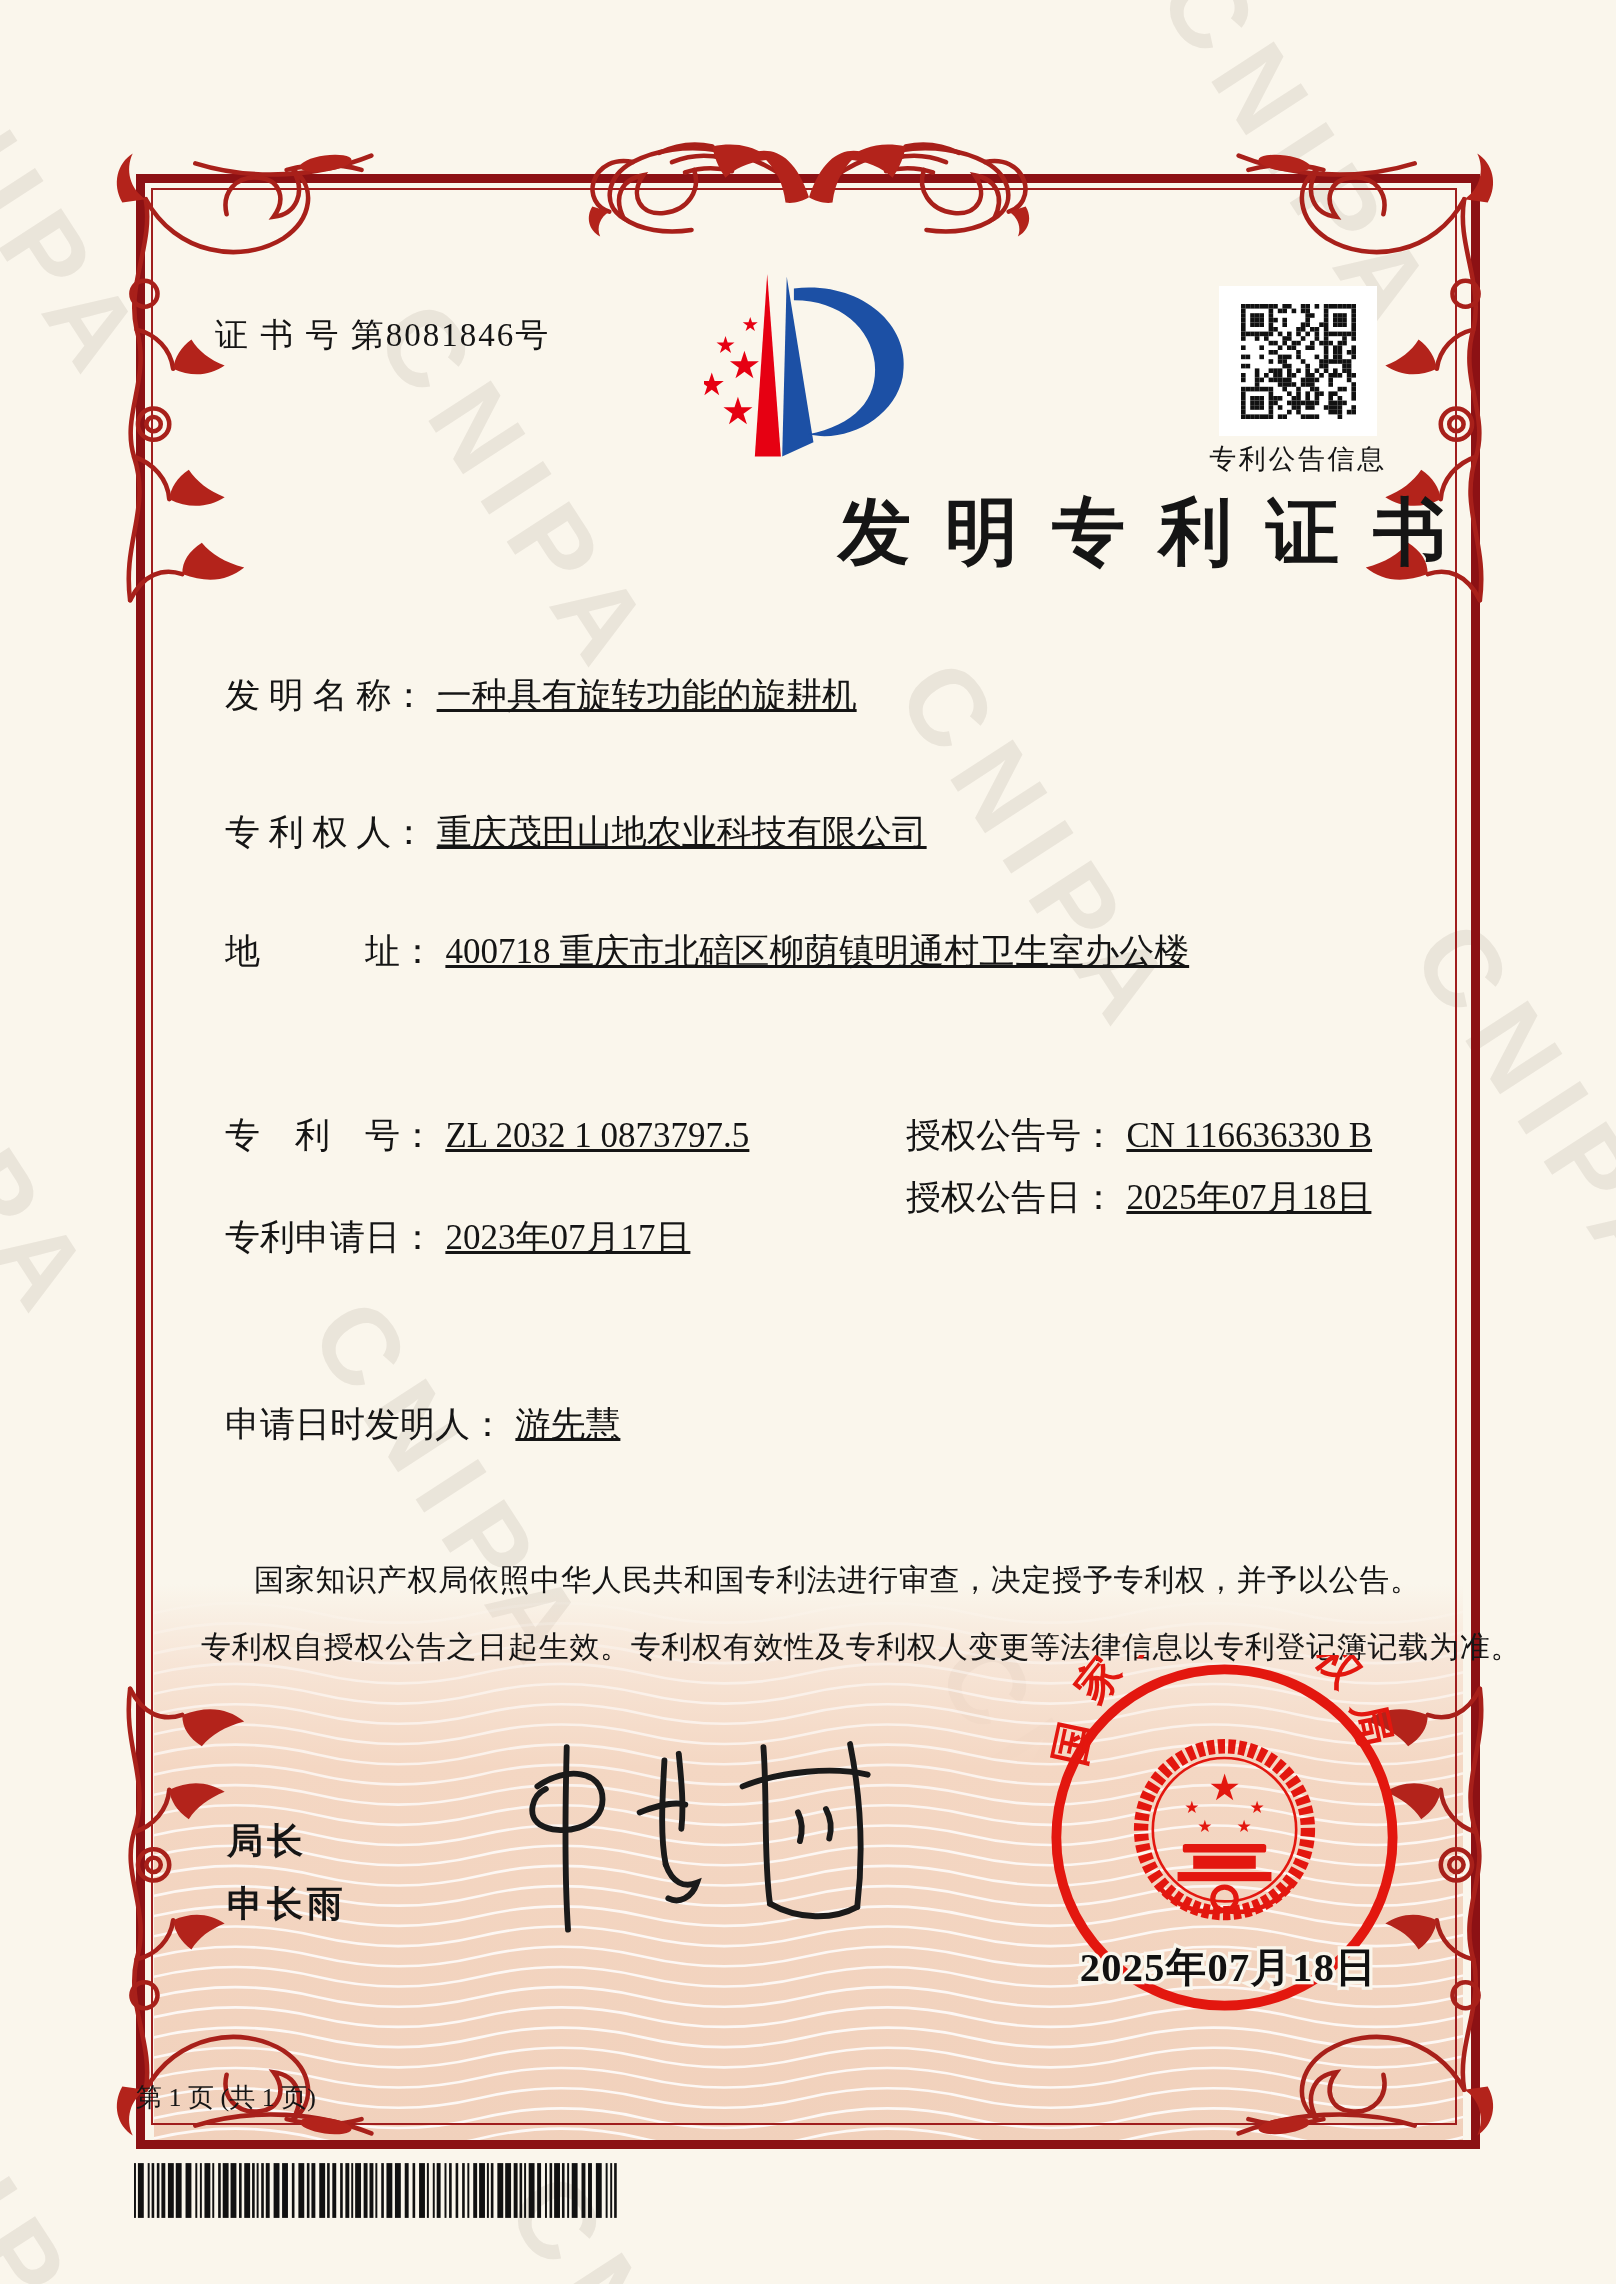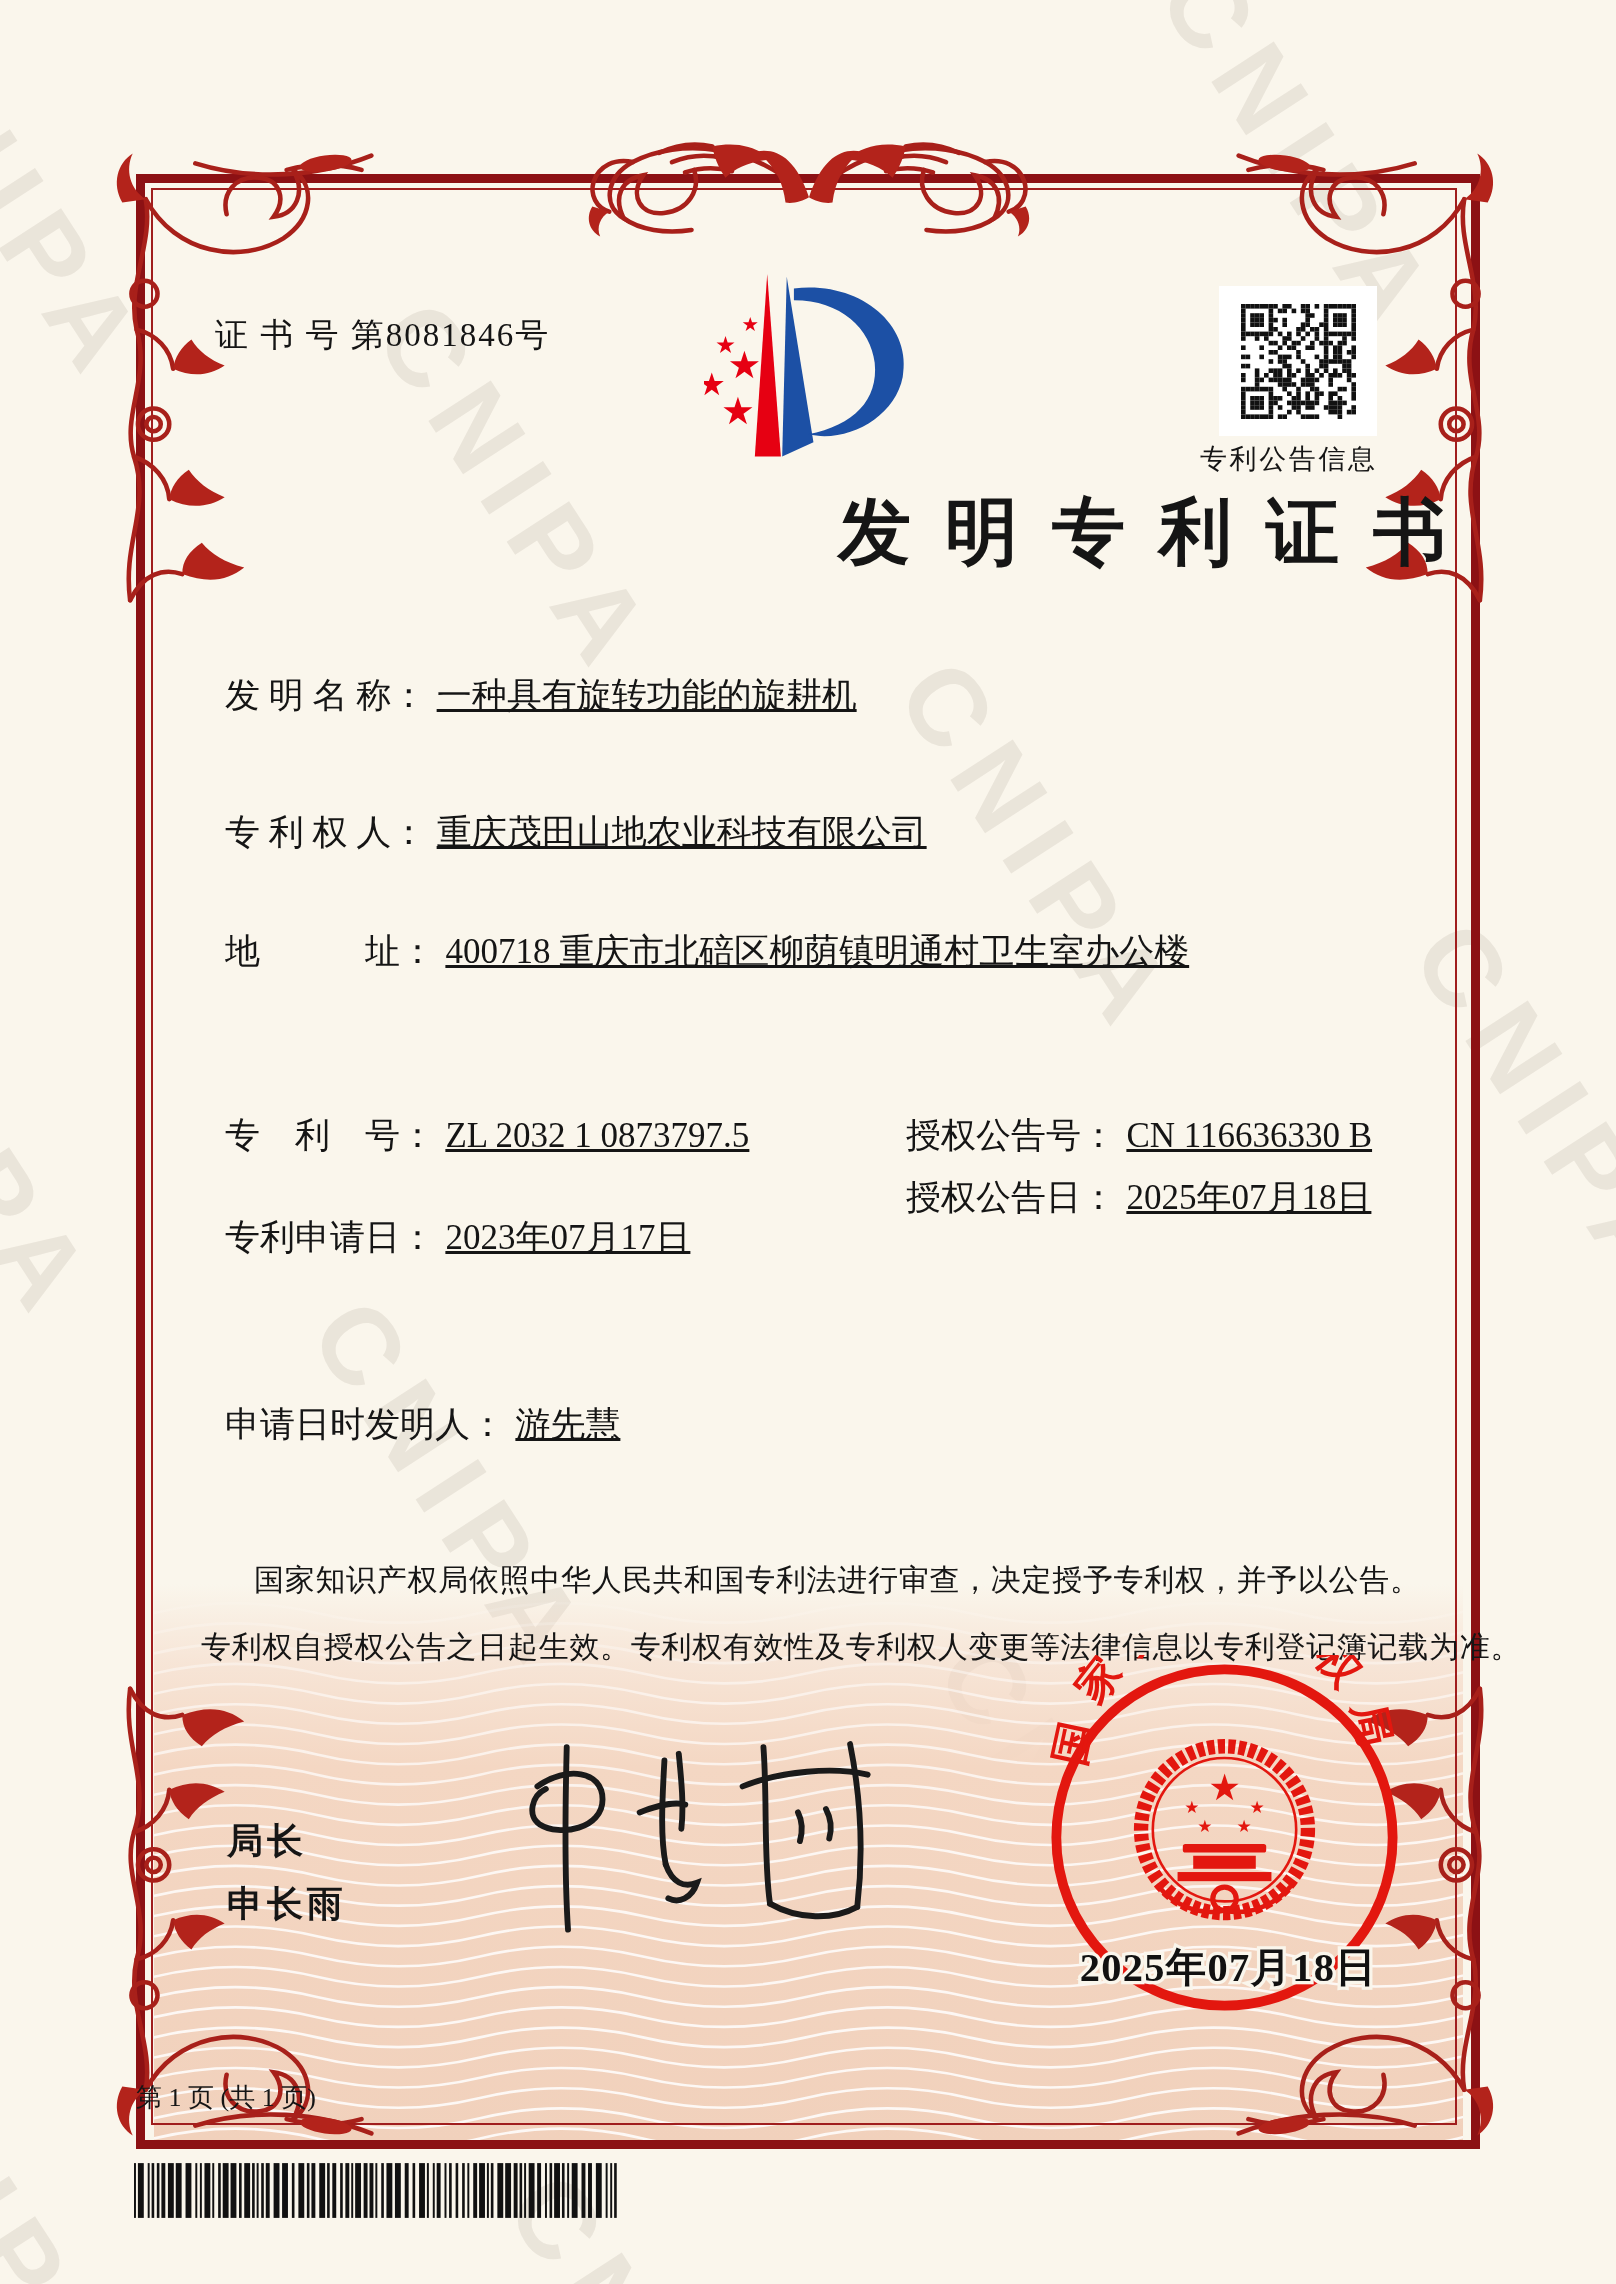--- a/index.html
+++ b/index.html
@@ -19,21 +19,21 @@
   .txt{position:absolute;white-space:nowrap;z-index:6;}
   .cert-no{left:215px;top:313px;font-size:33px;letter-spacing:2px;}
   .title{left:136px;top:484px;width:1344px;text-align:right;font-size:73px;font-weight:bold;
          letter-spacing:34px;text-indent:34px;}
   .row{font-size:35px;text-decoration:underline;}
   .row .lab{display:inline-block;}
   .row .val{margin-left:10.4px;}
   .stmt{font-size:30px;letter-spacing:0.7px;}
   .signer{font-family:"Liberation Sans","DejaVu Sans",sans-serif;font-weight:bold;font-size:36px;letter-spacing:3.9px;}
   .qr-pad{position:absolute;left:1219px;top:286px;width:158px;height:150px;background:#FFFFFF;z-index:5;}
-  .qr-caption{left:1200px;top:441px;width:196px;text-align:left;font-size:27px;letter-spacing:2.6px;}
+  .qr-caption{left:1200px;top:441px;width:196px;text-align:center;font-size:27px;letter-spacing:2.6px;}
   .footer-page{left:136px;top:2080px;width:1344px;text-align:left;font-size:26px;}
   svg text.star{font-family:"DejaVu Sans",sans-serif;}
   .abs{position:absolute;}
 </style>
 </head>
 <body>
 
 <div class="page">
 
   <span class="wm" style="left:-52px;top:-13px">CNIPA</span>

